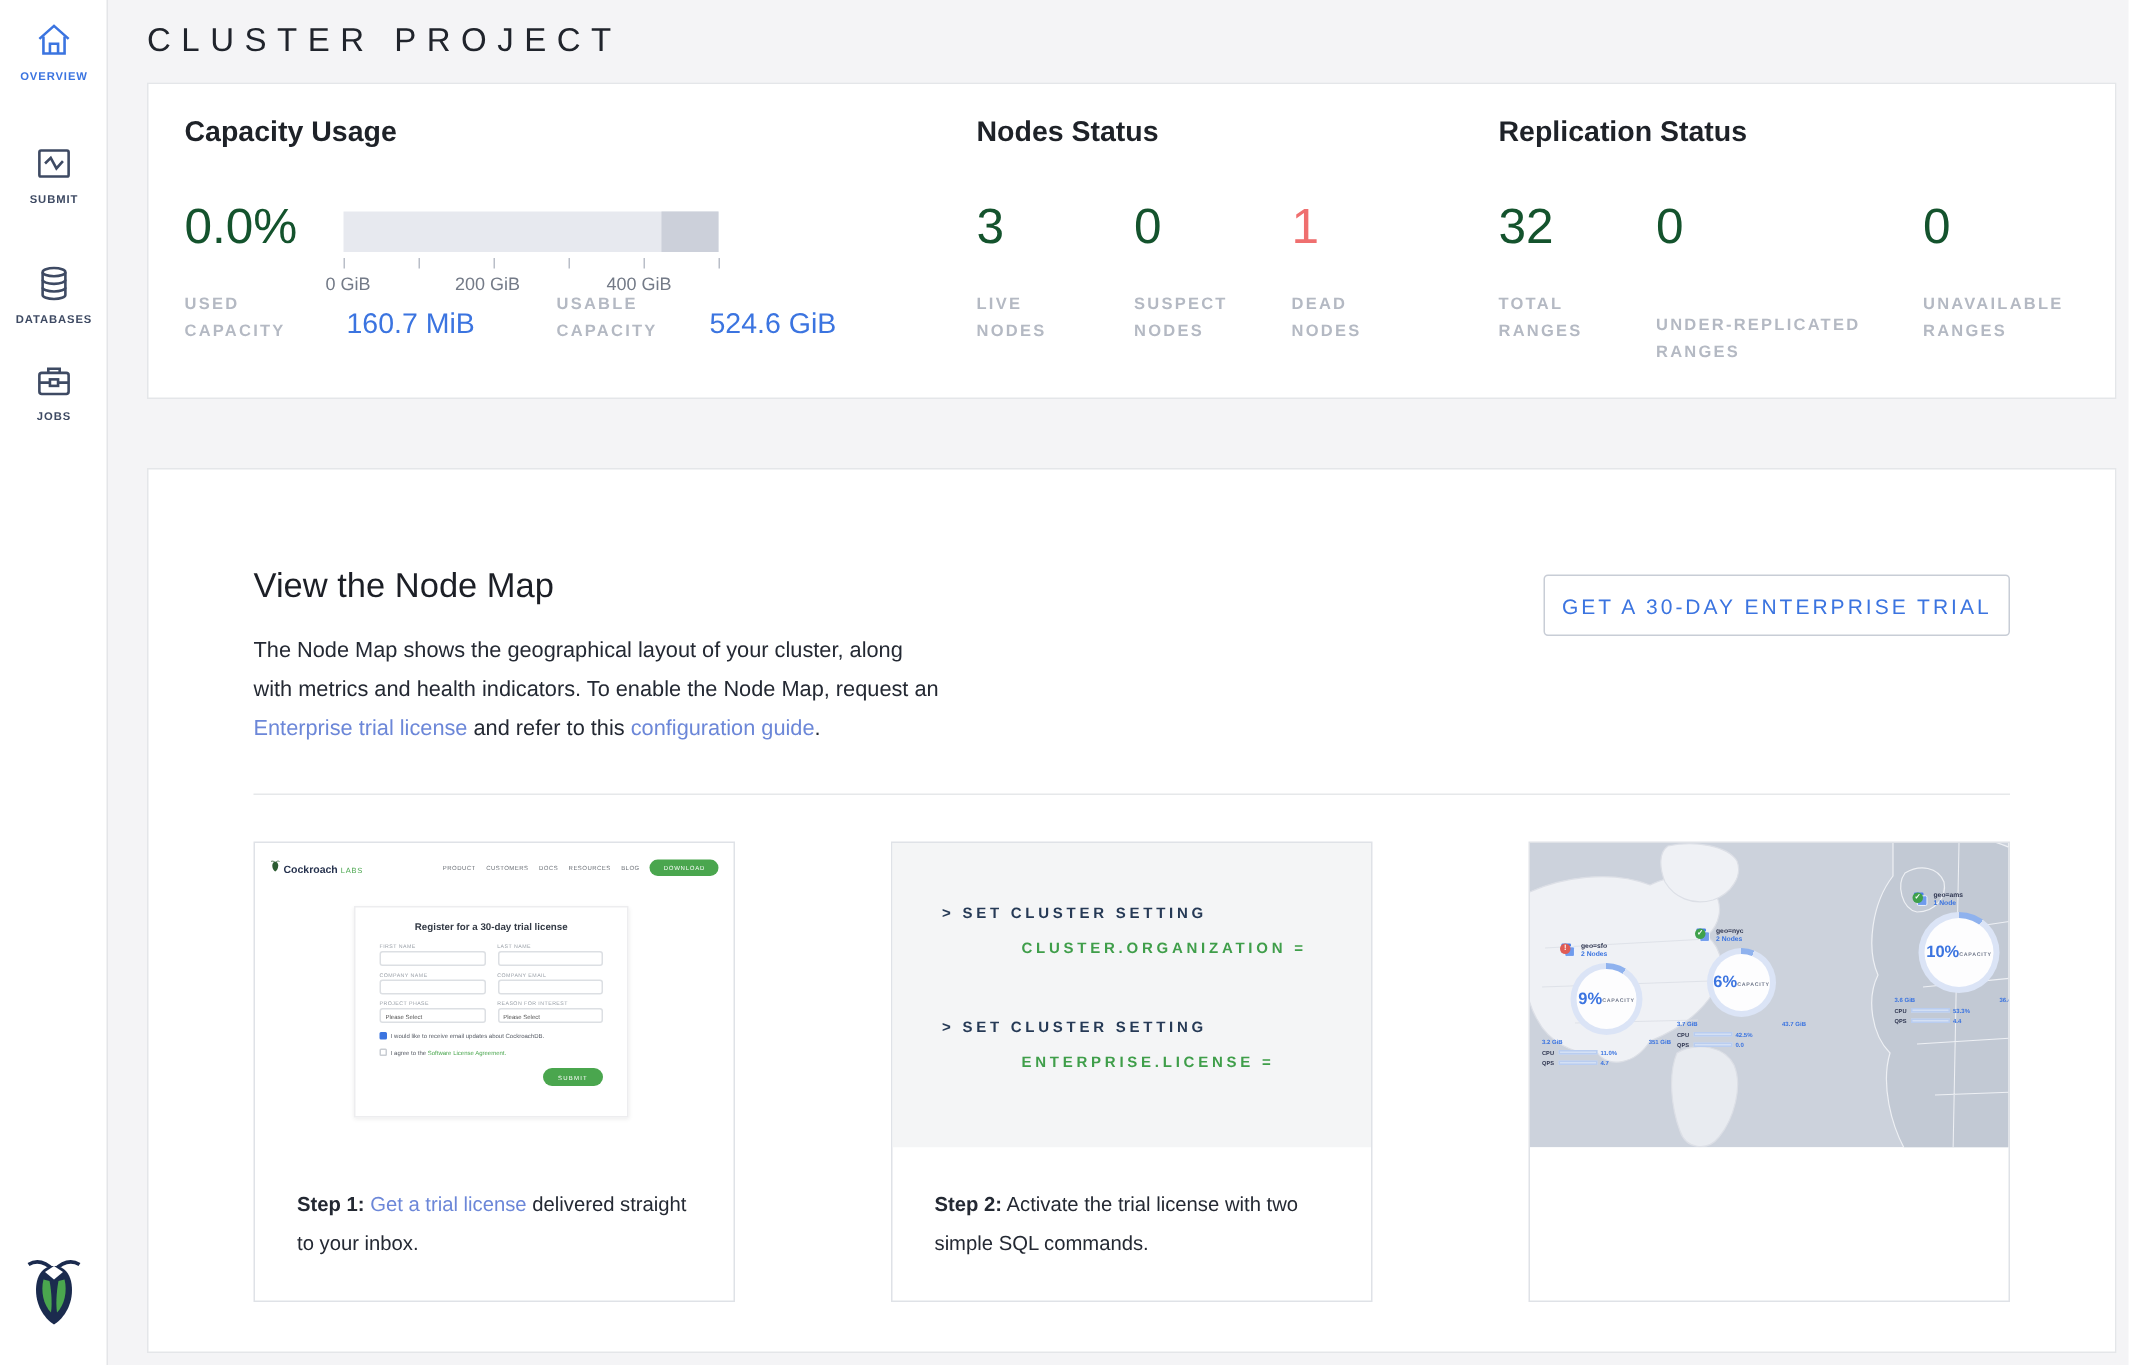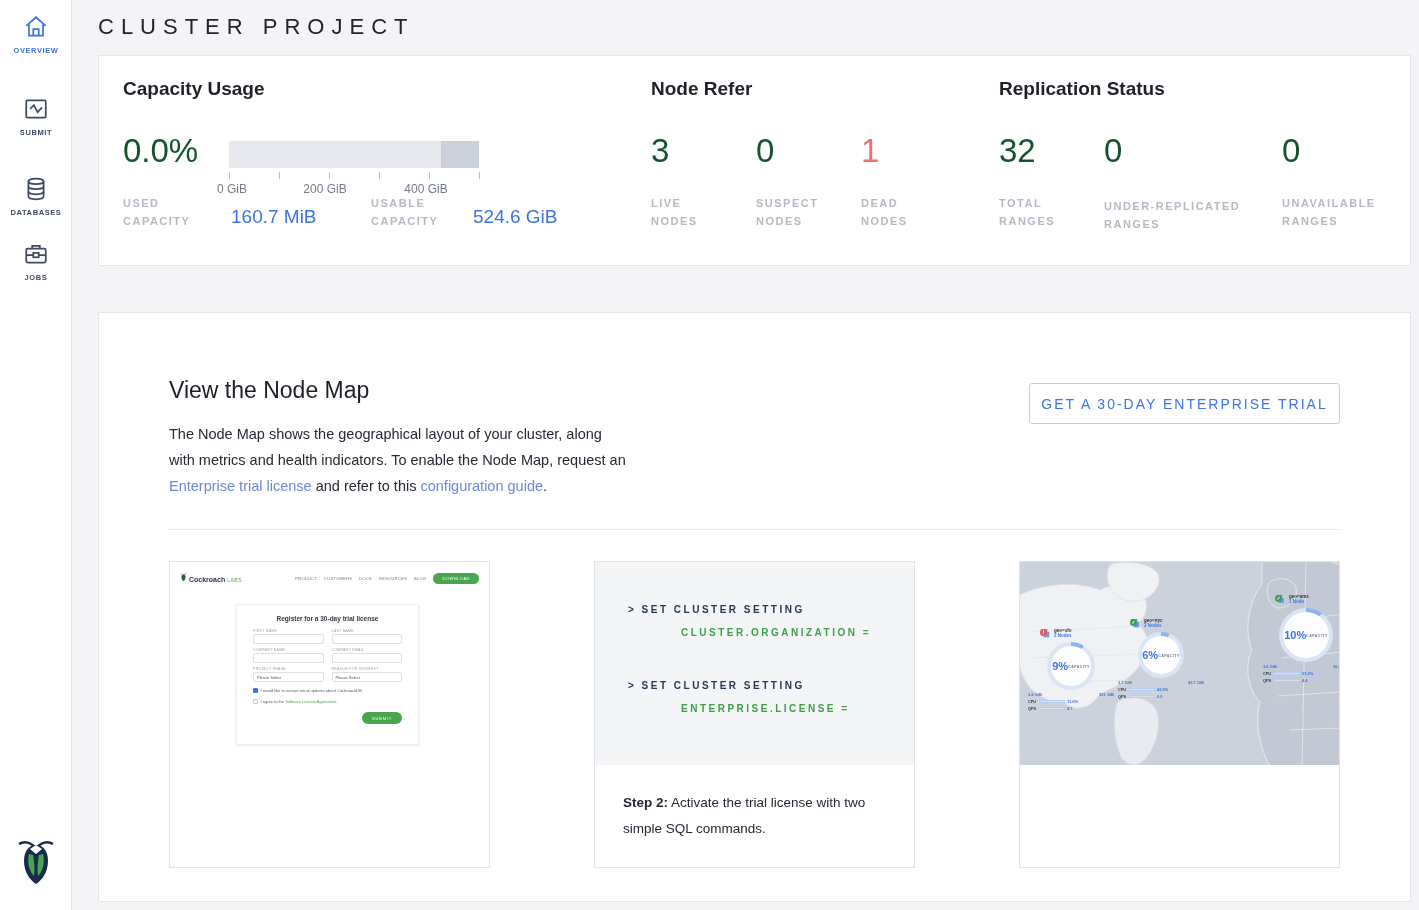--- a/index.html
+++ b/index.html
@@ -186,33 +186,33 @@
     <span class="cap-tick" style="left:250px"></span>
   </div>
   <span class="cap-axis-label" style="left:133px">0 GiB</span>
   <span class="cap-axis-label" style="left:226px">200 GiB</span>
   <span class="cap-axis-label" style="left:327px">400 GiB</span>
   <div class="caps-label" style="left:24px; top:138px; width:95px">USED CAPACITY</div>
   <div class="blue-val" style="left:132px; top:150px">160.7 MiB</div>
   <div class="caps-label" style="left:272px; top:138px; width:95px">USABLE CAPACITY</div>
   <div class="blue-val" style="left:374px; top:150px">524.6 GiB</div>
 
-  <h2 class="sec-title" style="left:552px; top:22px">Node Refer</h2>
+  <h2 class="sec-title" style="left:552px; top:22px">Nodes Status</h2>
   <div class="bignum" style="left:552px; top:76px">3</div>
   <div class="caps-label" style="left:552px; top:138px; width:80px">LIVE NODES</div>
   <div class="bignum" style="left:657px; top:76px">0</div>
   <div class="caps-label" style="left:657px; top:138px; width:80px">SUSPECT NODES</div>
   <div class="bignum red" style="left:762px; top:76px">1</div>
   <div class="caps-label" style="left:762px; top:138px; width:80px">DEAD NODES</div>
 
   <h2 class="sec-title" style="left:900px; top:22px">Replication Status</h2>
   <div class="bignum" style="left:900px; top:76px">32</div>
   <div class="caps-label" style="left:900px; top:138px; width:80px">TOTAL RANGES</div>
   <div class="bignum" style="left:1005px; top:76px">0</div>
-  <div class="caps-label" style="left:1005px; top:141px; width:165px">UNDER-REPLICATED RANGES</div>
+  <div class="caps-label" style="left:1005px; top:152px; width:165px">UNDER-REPLICATED RANGES</div>
   <div class="bignum" style="left:1183px; top:76px">0</div>
   <div class="caps-label" style="left:1183px; top:138px; width:110px">UNAVAILABLE RANGES</div>
 </section>
 
 <section class="panel toolbar">
   <div class="tb-left">
     <span class="tb-view-label">VIEW:</span>
     <span class="tb-view-value">
       <span>NODE MAP</span>
       <span class="tri-down"></span>
@@ -288,20 +288,21 @@
             <span class="mini-box checked"></span>
             <span>I would like to receive email updates about CockroachDB.</span>
           </div>
         <div class="mini-check-row">
             <span class="mini-box"></span>
             <span><span>I agree to the </span><span class="mini-green-link">Software License Agreement.</span></span>
           </div>
         <button class="mini-submit">SUBMIT</button>
       </div>
     </div>
+    <p class="card-caption"><span class="step-label">Step 1:</span> <a class="link">Get a trial license</a><span> delivered straight to your inbox.</span></p>
   </div>
 
   <div class="card card2">
     <div class="card-img">
       <div class="sql-block">
         <div class="sql-line">&gt; SET CLUSTER SETTING</div>
         <div class="sql-line sql-arg">CLUSTER.ORGANIZATION =</div>
         <div class="sql-gap"></div>
         <div class="sql-line">&gt; SET CLUSTER SETTING</div>
         <div class="sql-line sql-arg">ENTERPRISE.LICENSE =</div>

